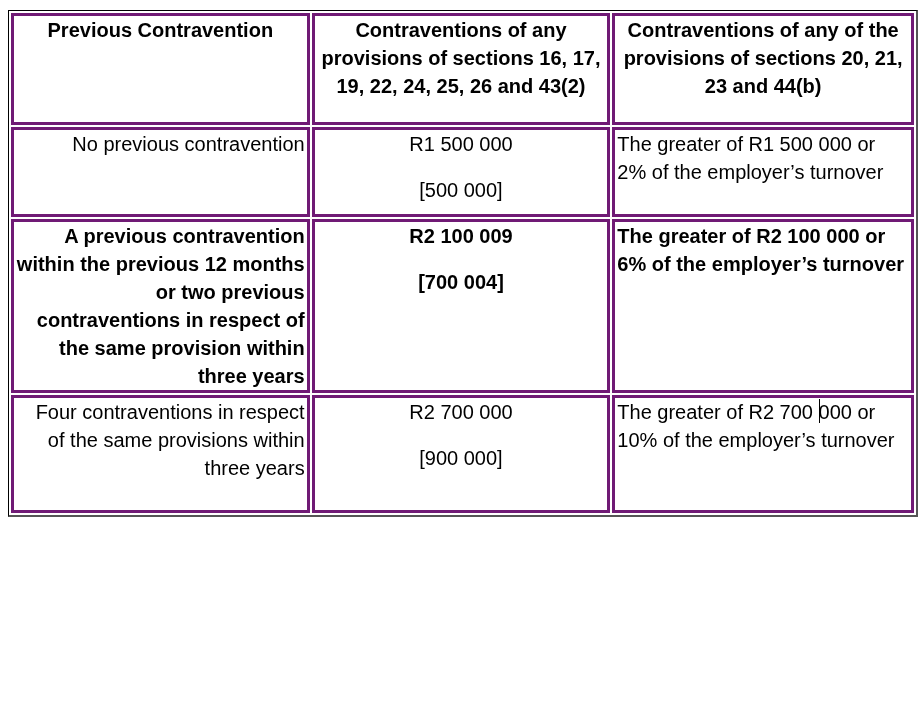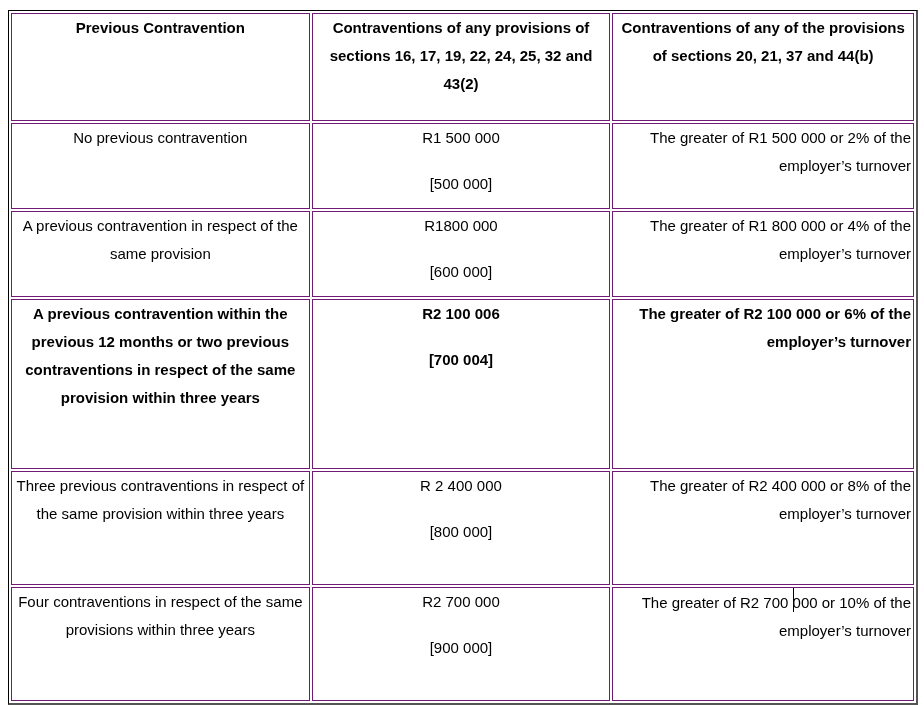--- a/index.html
+++ b/index.html
@@ -21,34 +21,34 @@
       top: 10px;
       width: 910px;
       border-collapse: separate;
       border-spacing: 2px;
       border: 1px solid #000;
       border-right: 2px solid #555;
       border-bottom: 2px solid #555;
       table-layout: fixed;
     }
     .doc-table th, .doc-table td {
-      border: 1px solid #701a75;
+      border: 3px solid #701a75;
       padding: 0 2px;
       vertical-align: top;
-      font-size: 15px;
+      font-size: 20px;
       line-height: 28px;
     }
     .doc-table th {
       font-weight: bold;
       text-align: center;
       height: 106px;
     }
-    .doc-table td.c1 { text-align: center; }
+    .doc-table td.c1 { text-align: right; }
     .doc-table td.c2 { text-align: center; }
-    .doc-table td.c3 { text-align: right; }
+    .doc-table td.c3 { text-align: left; }
     .amt { display: block; text-align: center; }
     .amt-bracket { display: block; margin-top: 18px; }
     .r1 td { height: 84px; }
     .r2 td { height: 84px; }
     .r3 td { height: 168px; font-weight: bold; }
     .r4 td { height: 112px; }
     .r5 td { height: 112px; }
     .col1 { width: 297px; }
     .col2 { width: 297px; }
     .col3 { width: 300px; }
@@ -66,56 +66,40 @@
 
 <table class="doc-table">
   <colgroup>
     <col class="col1">
     <col class="col2">
     <col class="col3">
   </colgroup>
   <thead>
     <tr>
       <th>Previous Contravention</th>
-      <th>Contraventions of any provisions of sections 16, 17, 19, 22, 24, 25, 32 and 43(2)</th>
-      <th>Contraventions of any of the provisions of sections 20, 21, 37 and 44(b)</th>
+      <th>Contraventions of any provisions of sections 16, 17, 19, 22, 24, 25, 26 and 43(2)</th>
+      <th>Contraventions of any of the provisions of sections 20, 21, 23 and 44(b)</th>
     </tr>
   </thead>
   <tbody>
     <tr class="r1">
       <td class="c1">No previous contravention</td>
       <td class="c2">
         <span class="amt">R1 500 000</span>
         <span class="amt-bracket">[500 000]</span>
       </td>
       <td class="c3">The greater of R1 500 000 or 2% of the employer’s turnover</td>
     </tr>
-    <tr class="r2">
-      <td class="c1">A previous contravention in respect of the same provision</td>
-      <td class="c2">
-        <span class="amt">R1800 000</span>
-        <span class="amt-bracket">[600 000]</span>
-      </td>
-      <td class="c3">The greater of R1 800 000 or 4% of the employer’s turnover</td>
-    </tr>
     <tr class="r3">
       <td class="c1">A previous contravention within the previous 12 months or two previous contraventions in respect of the same provision within three years</td>
       <td class="c2">
-        <span class="amt">R2 100 006</span>
+        <span class="amt">R2 100 009</span>
         <span class="amt-bracket">[700 004]</span>
       </td>
       <td class="c3">The greater of R2 100 000 or 6% of the employer’s turnover</td>
-    </tr>
-    <tr class="r4">
-      <td class="c1">Three previous contraventions in respect of the same provision within three years</td>
-      <td class="c2">
-        <span class="amt">R 2 400 000</span>
-        <span class="amt-bracket">[800 000]</span>
-      </td>
-      <td class="c3">The greater of R2 400 000 or 8% of the employer’s turnover</td>
     </tr>
     <tr class="r5">
       <td class="c1">Four contraventions in respect of the same provisions within three years</td>
       <td class="c2">
         <span class="amt">R2 700 000</span>
         <span class="amt-bracket">[900 000]</span>
       </td>
       <td class="c3"><span>The greater of R2 700 </span><span class="cursor"></span><span>000 or 10% of the employer’s turnover</span></td>
     </tr>
   </tbody>

